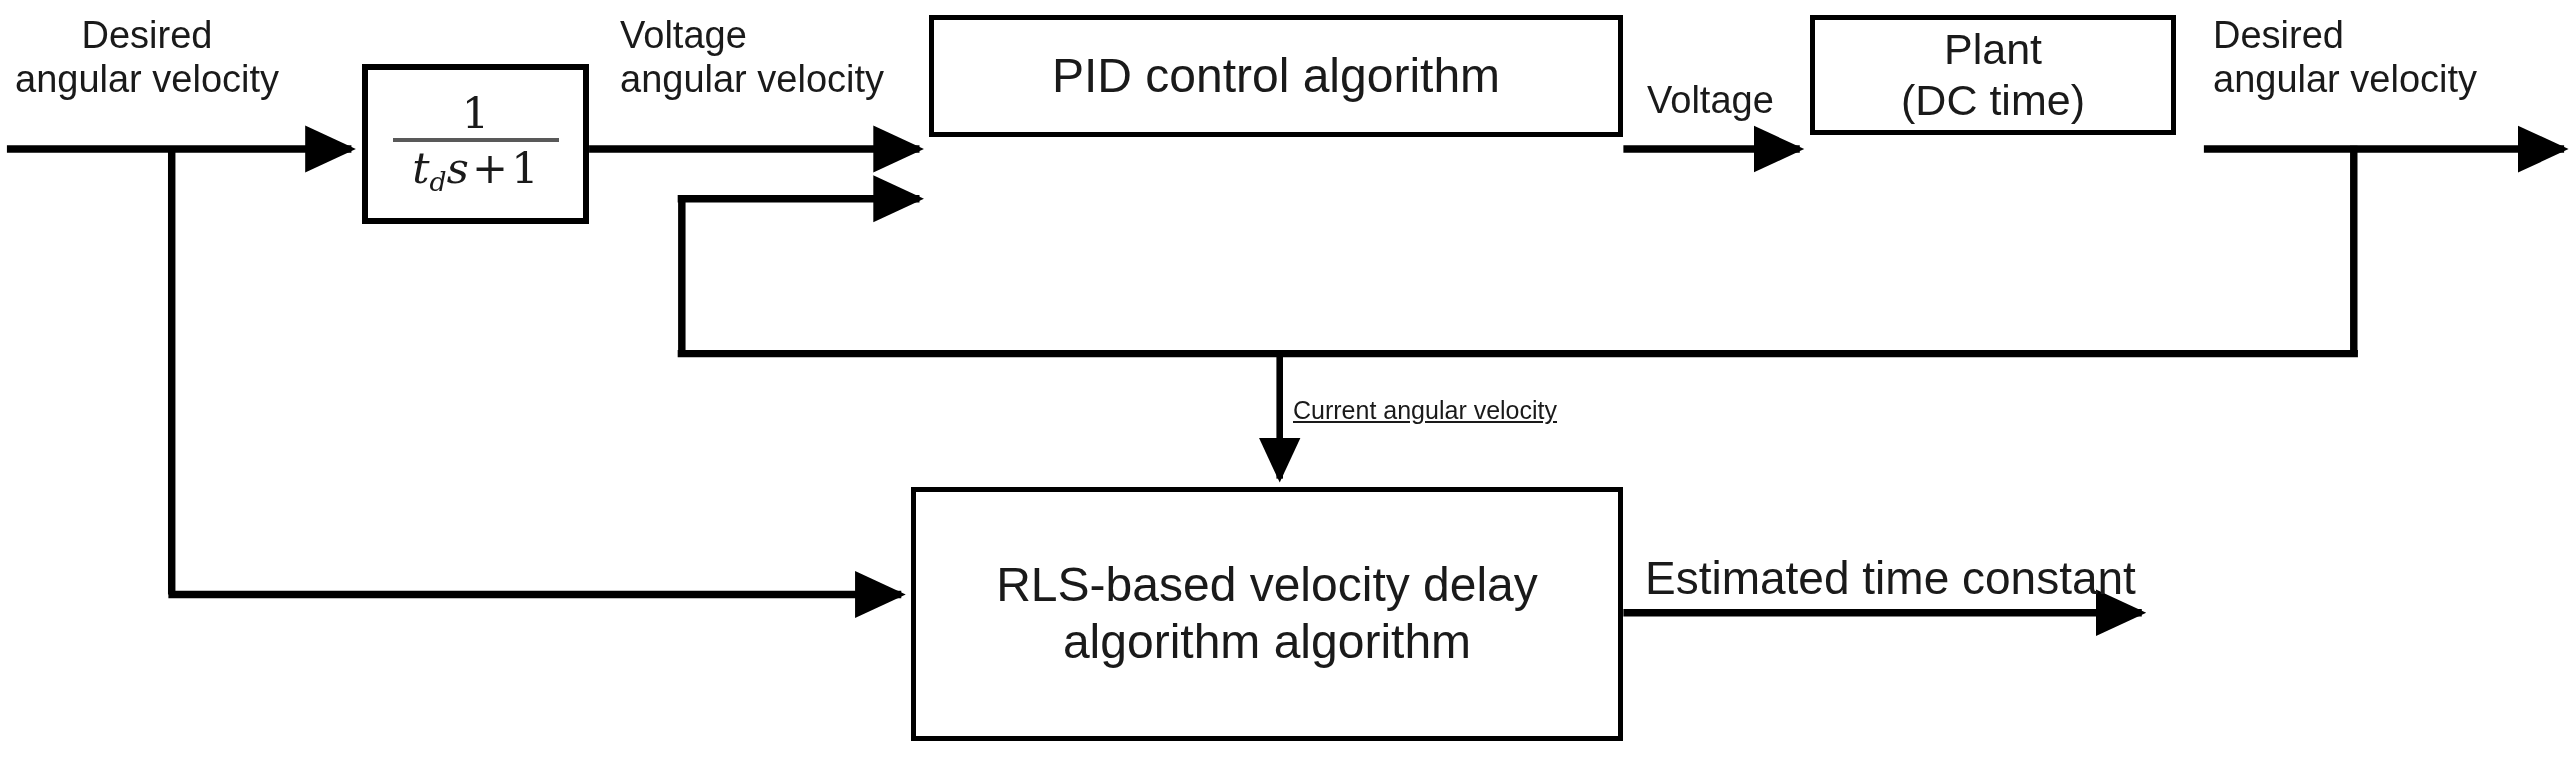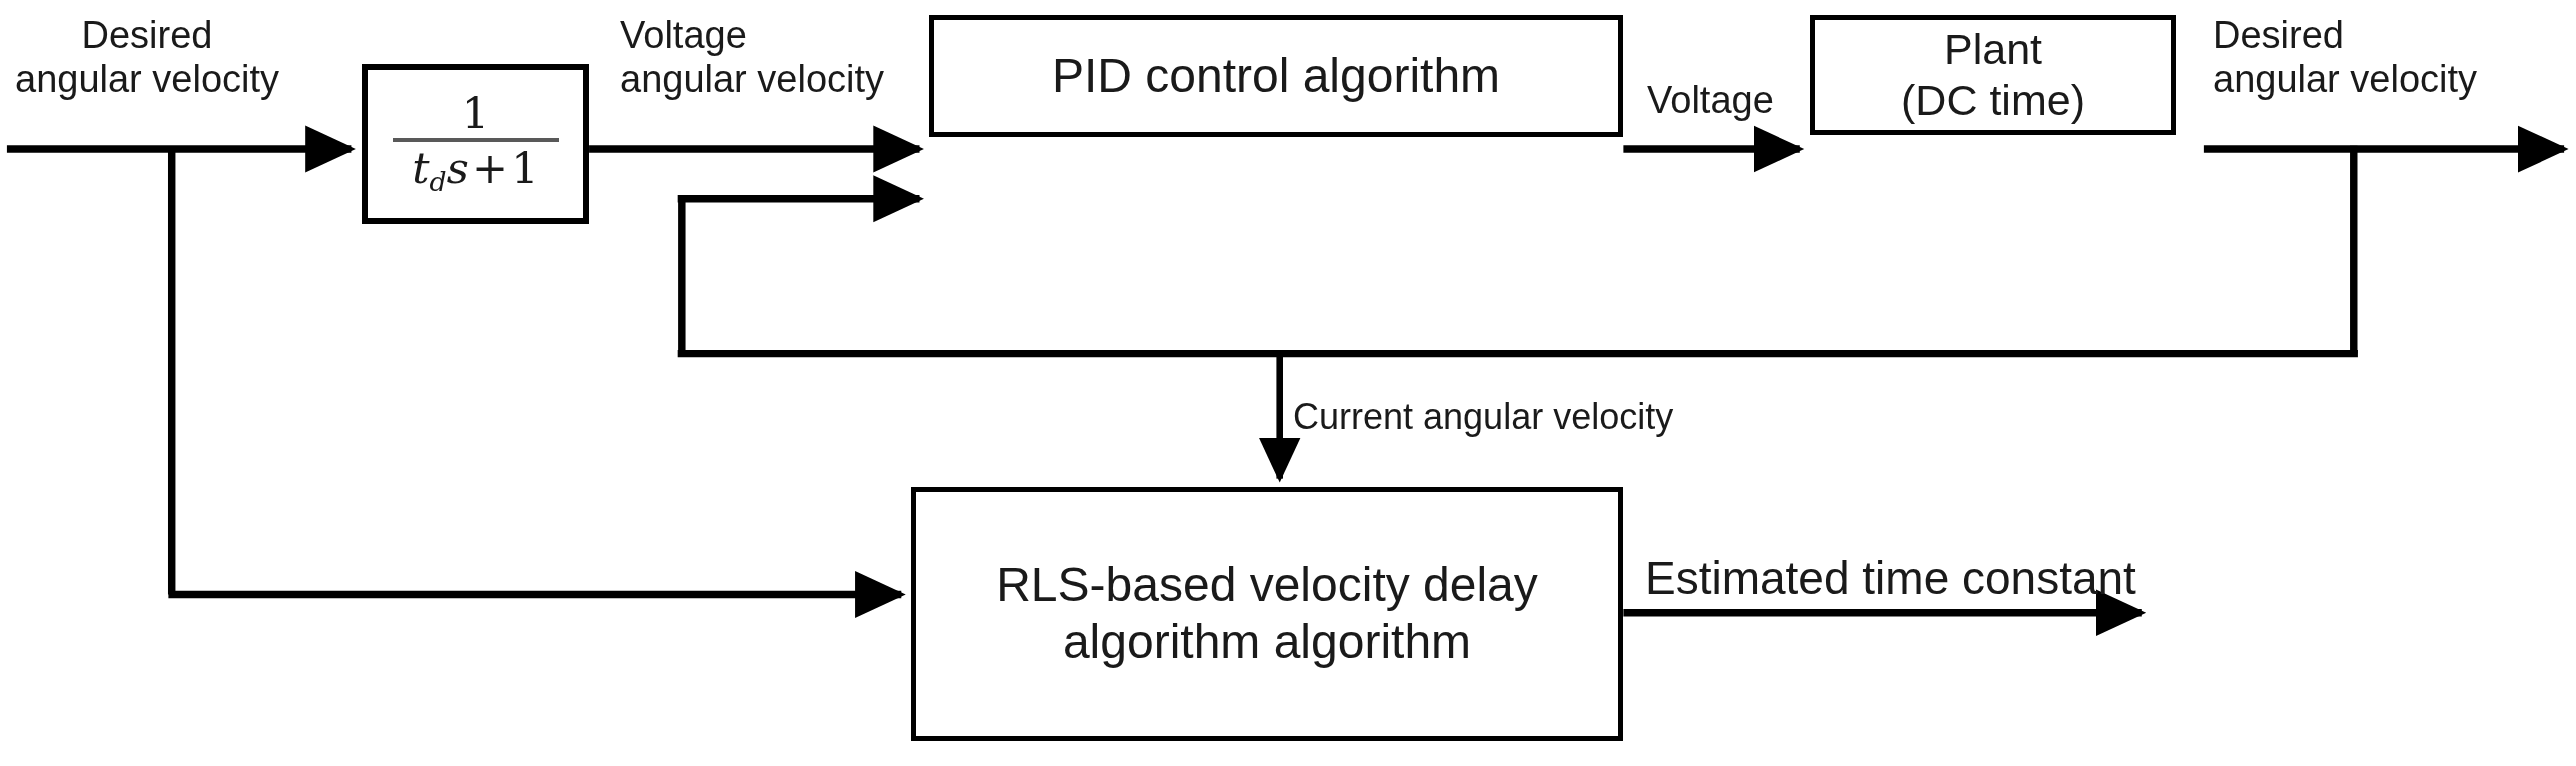--- a/index.html
+++ b/index.html
@@ -119,21 +119,21 @@
     white-space: nowrap;
     line-height: 1.14;
     font-size: 38px;
   }
   .label.two-line { line-height: 1.16; }
 
   #label-desired        { left: 15px;   top: 13.3px; text-align: center;  }
   #label-delayed        { left: 620px;  top: 13.3px;  }
   #label-voltage        { left: 1647px; top: 35px; margin-top: 44px;  }
   #label-current-right  { left: 2213px; top: 13.3px;  }
-  #label-current-mid    { left: 1293px; top: 396px; font-size: 36px; }
+  #label-current-mid    { left: 1293px; top: 396px; font-size: 25px; text-decoration: underline; }
   #label-estimated      { left: 1645px; top: 552px; font-size: 46px; }
 </style>
 </head>
 <body>
 
 <div id="canvas">
 
   <svg id="wires" viewBox="0 0 3110 925" width="2576" height="766" xmlns="http://www.w3.org/2000/svg">
     <defs>
       <marker id="arrow" markerWidth="7" markerHeight="7" refX="6.2" refY="3.5" orient="auto" markerUnits="strokeWidth">

